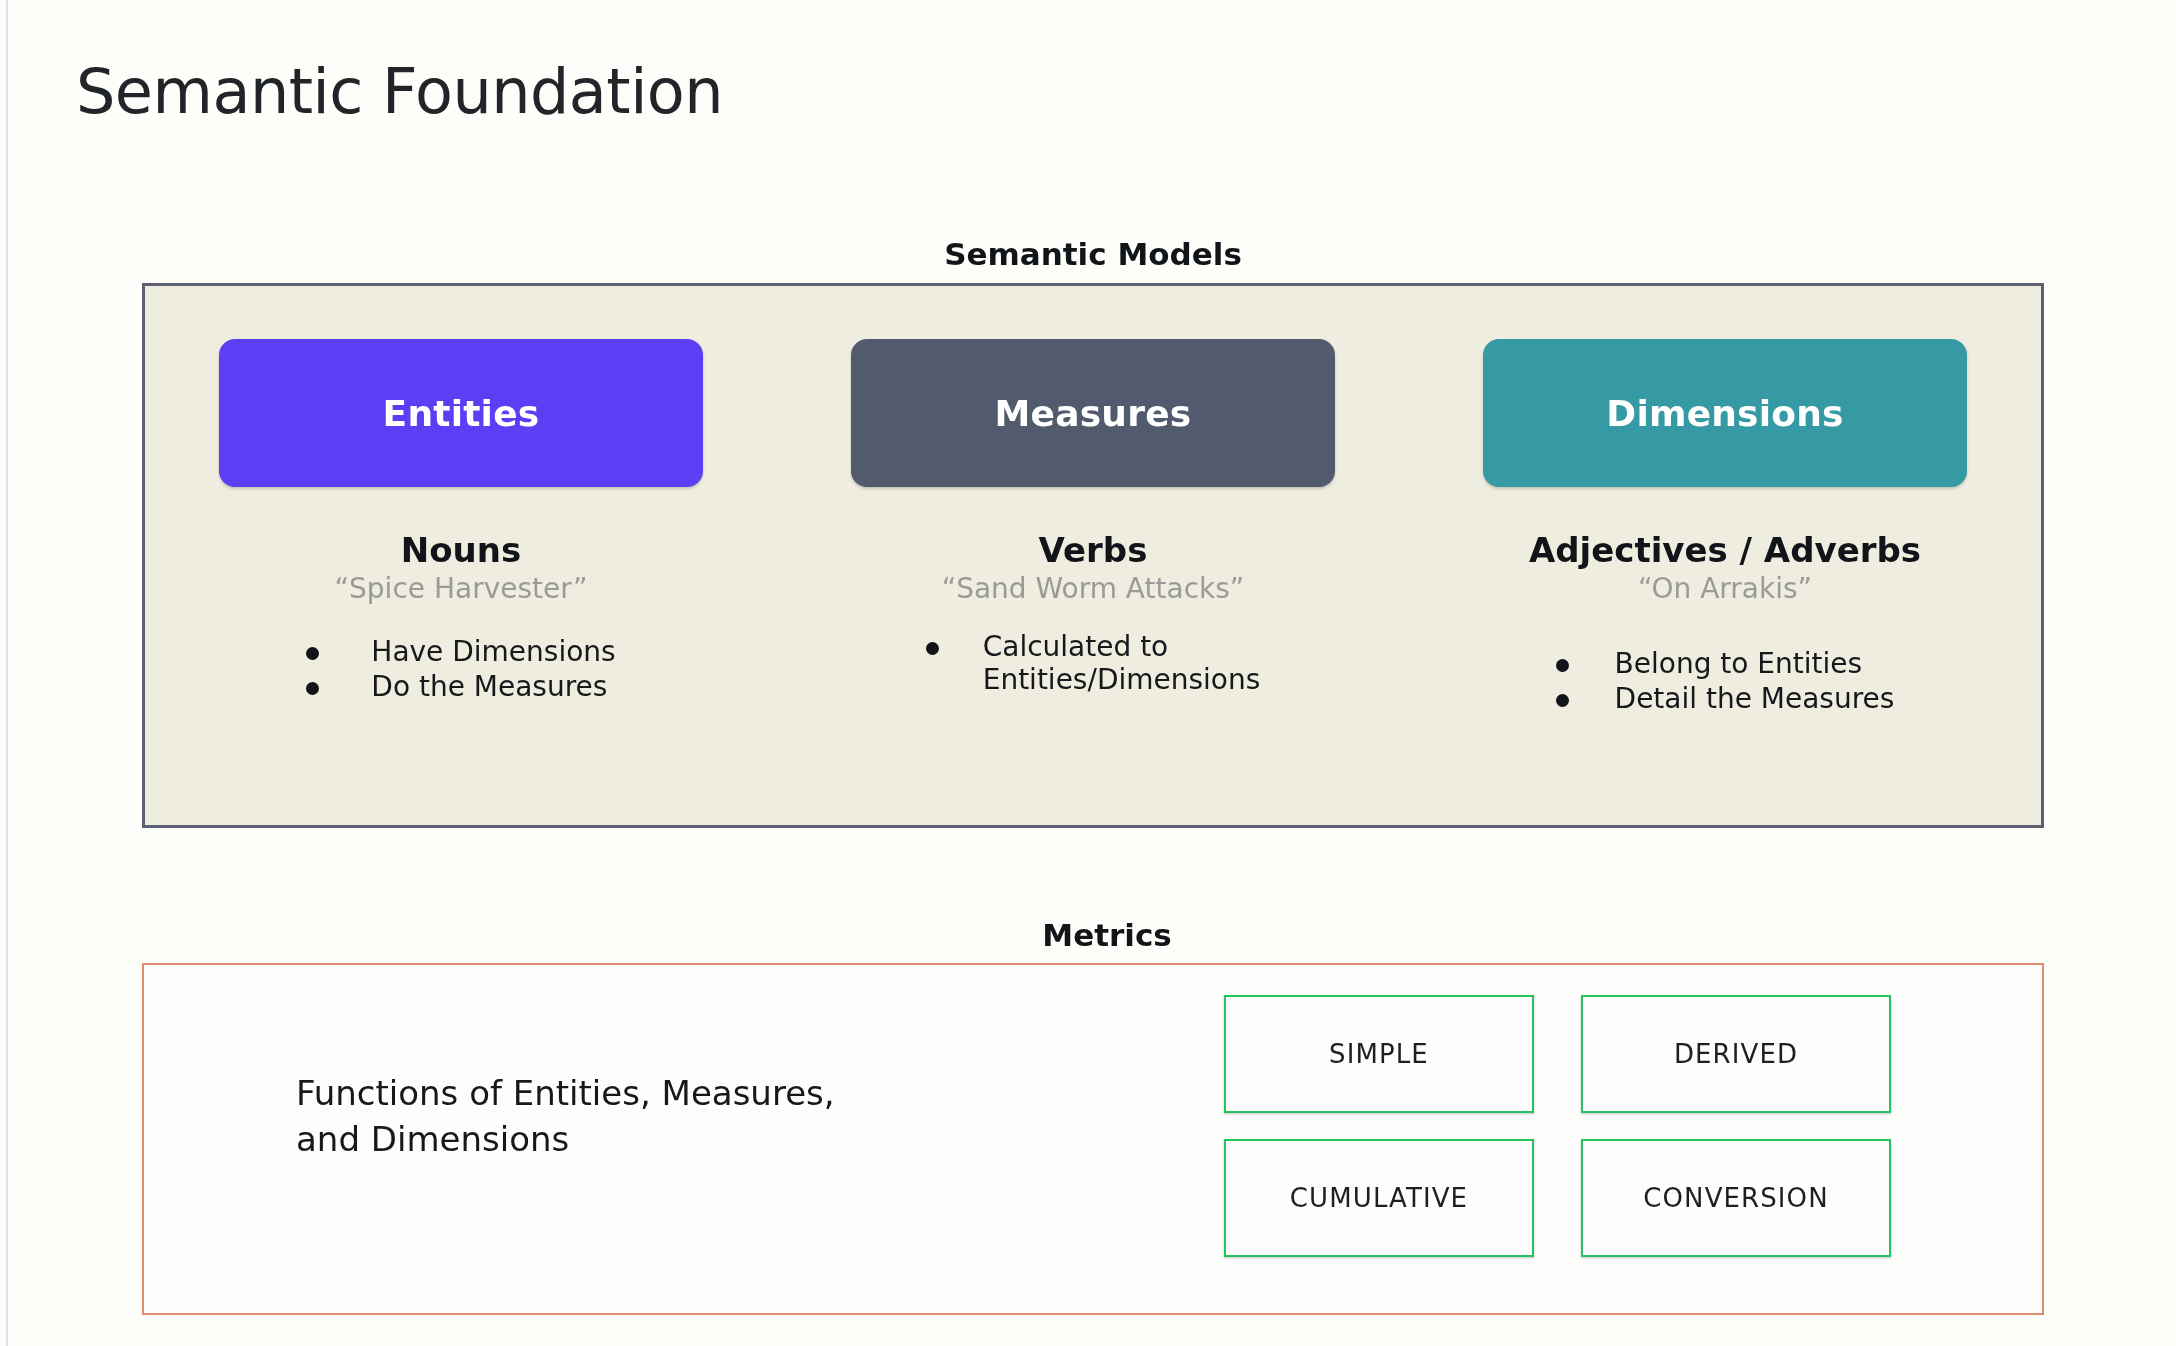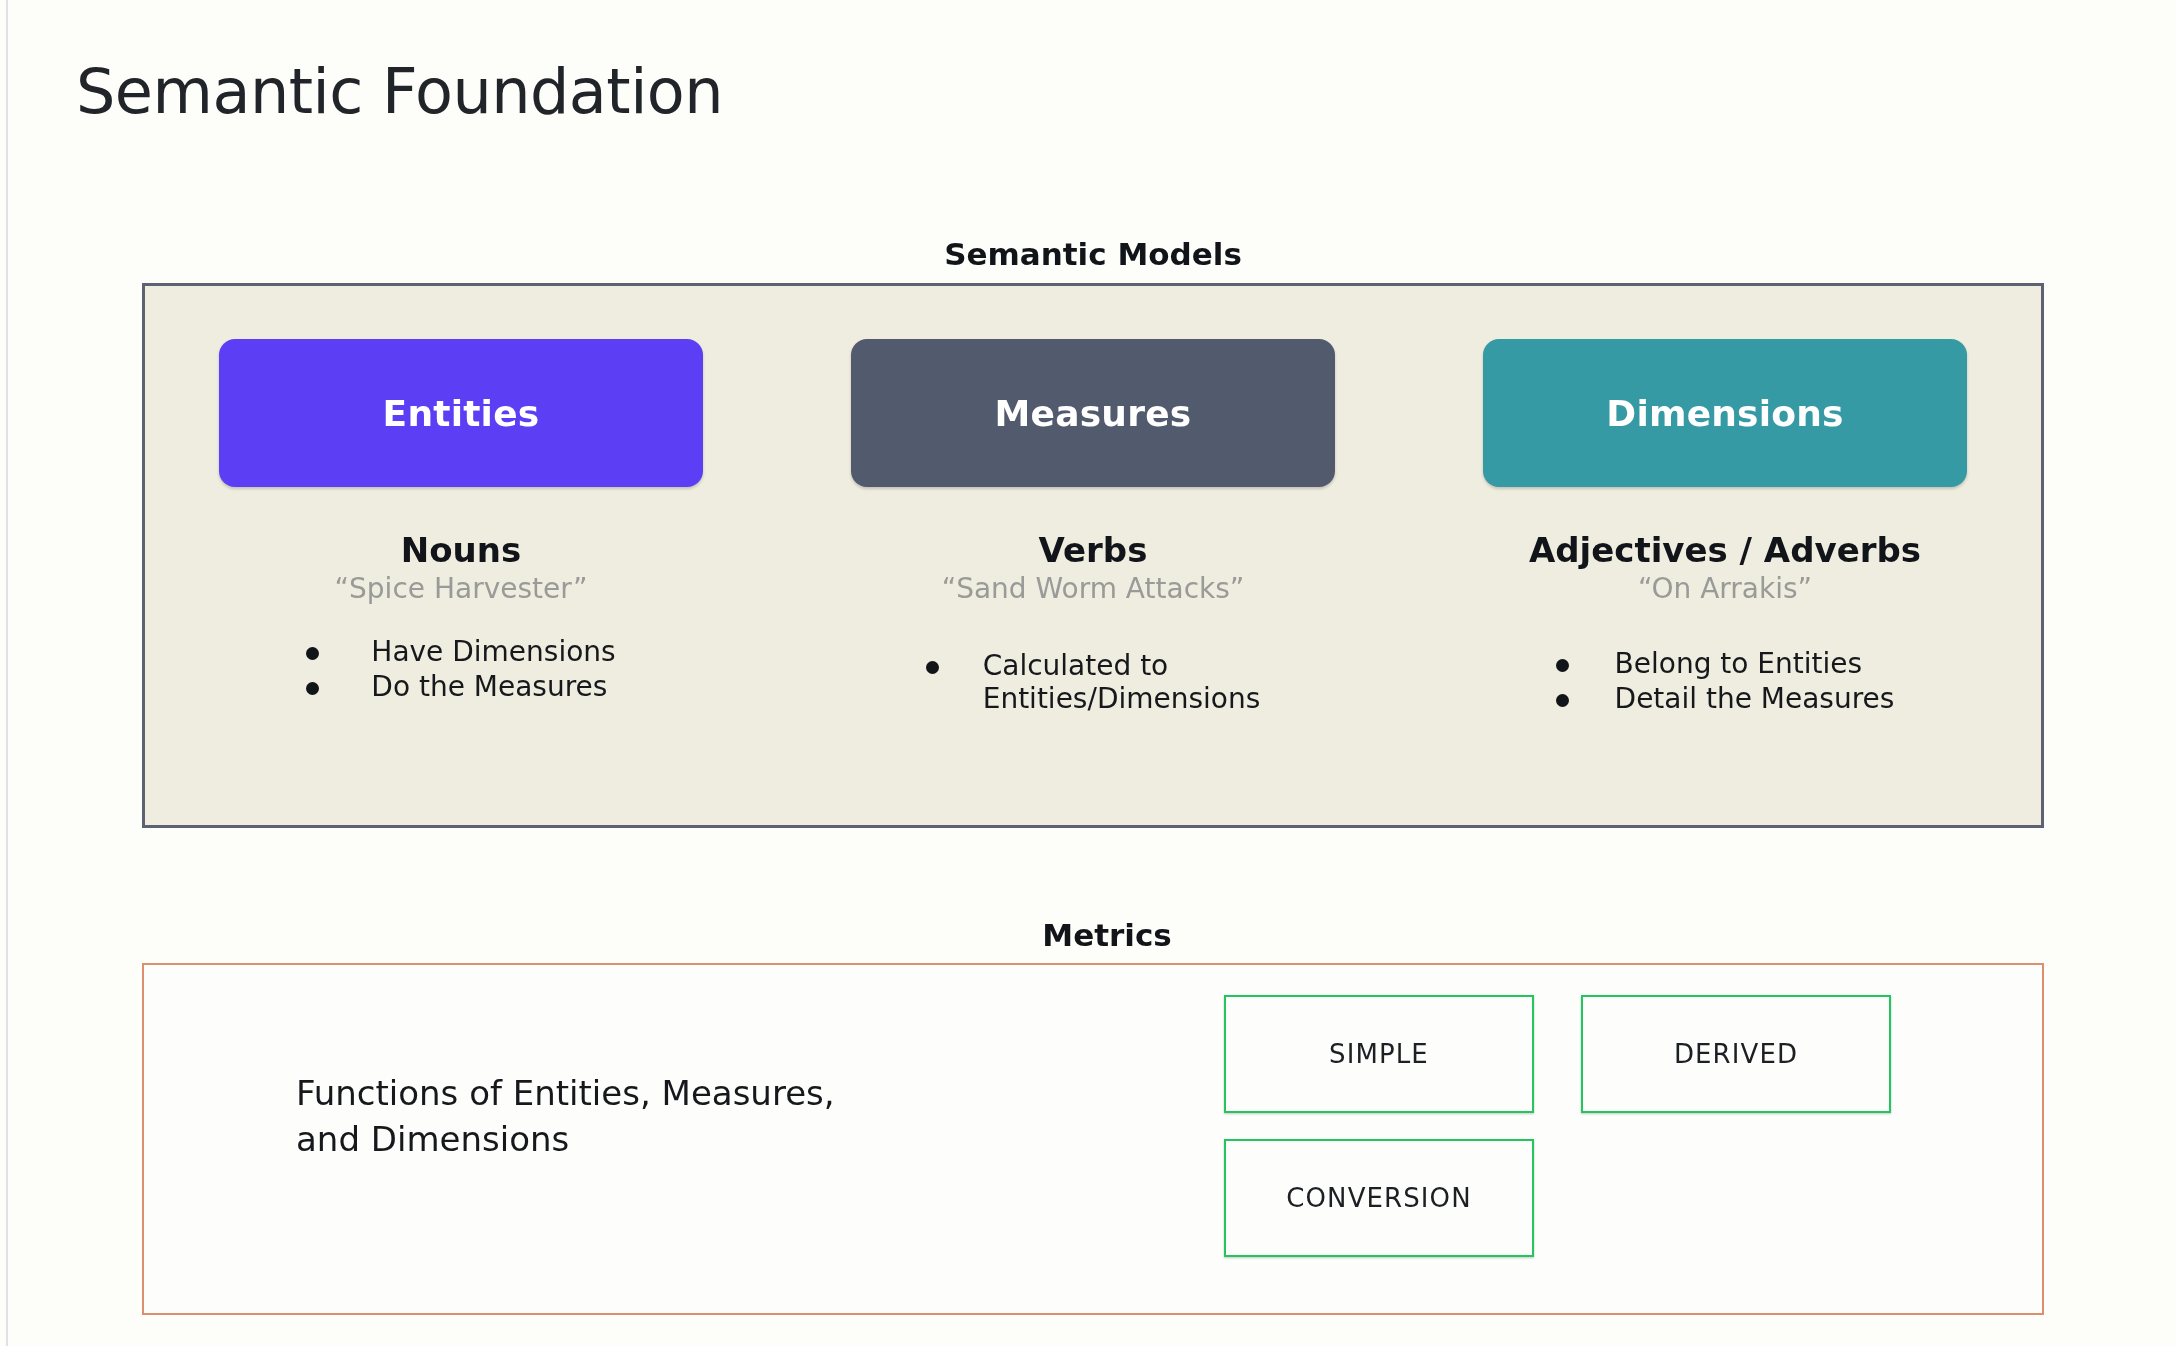--- a/index.html
+++ b/index.html
@@ -134,21 +134,21 @@
     width: 13px;
     height: 13px;
     border-radius: 50%;
     background: #111418;
     margin-top: 12px;
     margin-right: 52px;
   }
   .bullet-text { white-space: pre-line; }
 
   
-  #col-measures .bullet-list { margin-top: 44px; }
+  #col-measures .bullet-list { margin-top: 25px; }
   #col-dimensions .bullet-list { margin-top: 42px; }
   #col-dimensions .bullet-dot { margin-right: 46px; }
   #col-measures .bullet-dot { margin-right: 44px; }
 
   
   #metrics-panel {
     position: absolute;
     left: 142px;
     top: 963px;
     width: 1902px;
@@ -253,17 +253,18 @@
 
   <div class="section-heading" id="metrics-heading">Metrics</div>
 
   <div id="metrics-panel">
     <div id="metrics-description">Functions of Entities, Measures,
 and Dimensions</div>
 
     <div id="metric-types-grid">
       <div class="metric-type-box">SIMPLE</div>
       <div class="metric-type-box">DERIVED</div>
+      <div class="metric-type-box">CUMULATIVE</div>
       <div class="metric-type-box">CONVERSION</div>
     </div>
   </div>
 
 </div>
 
 </body></html>

